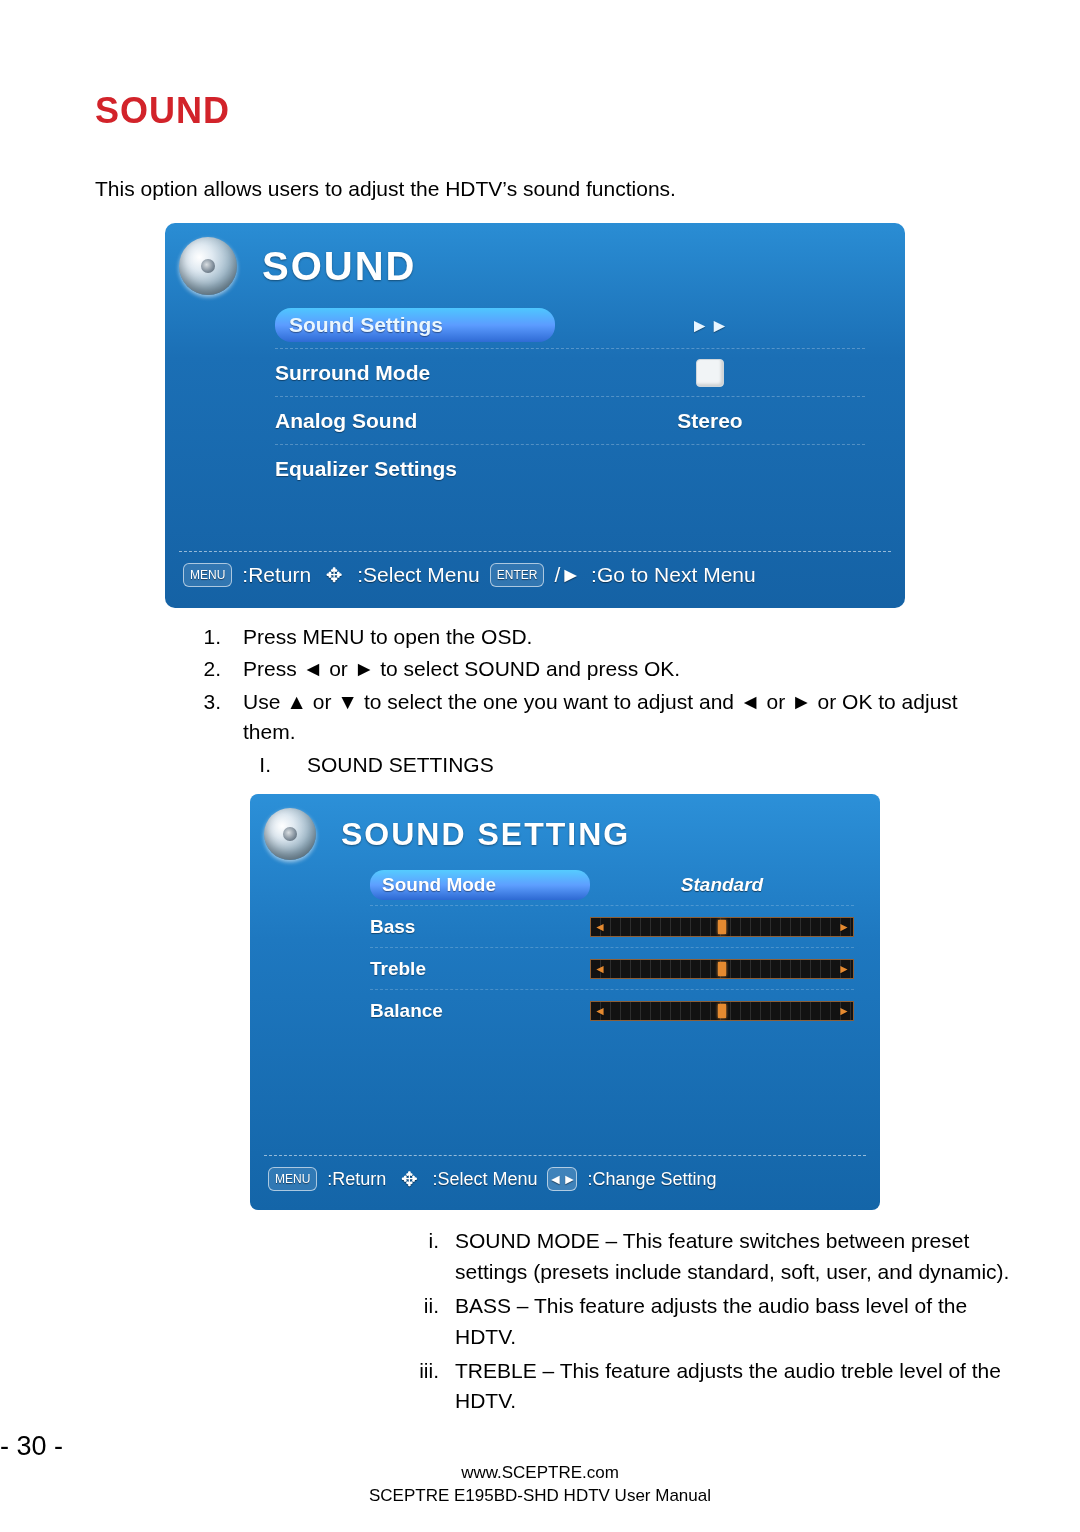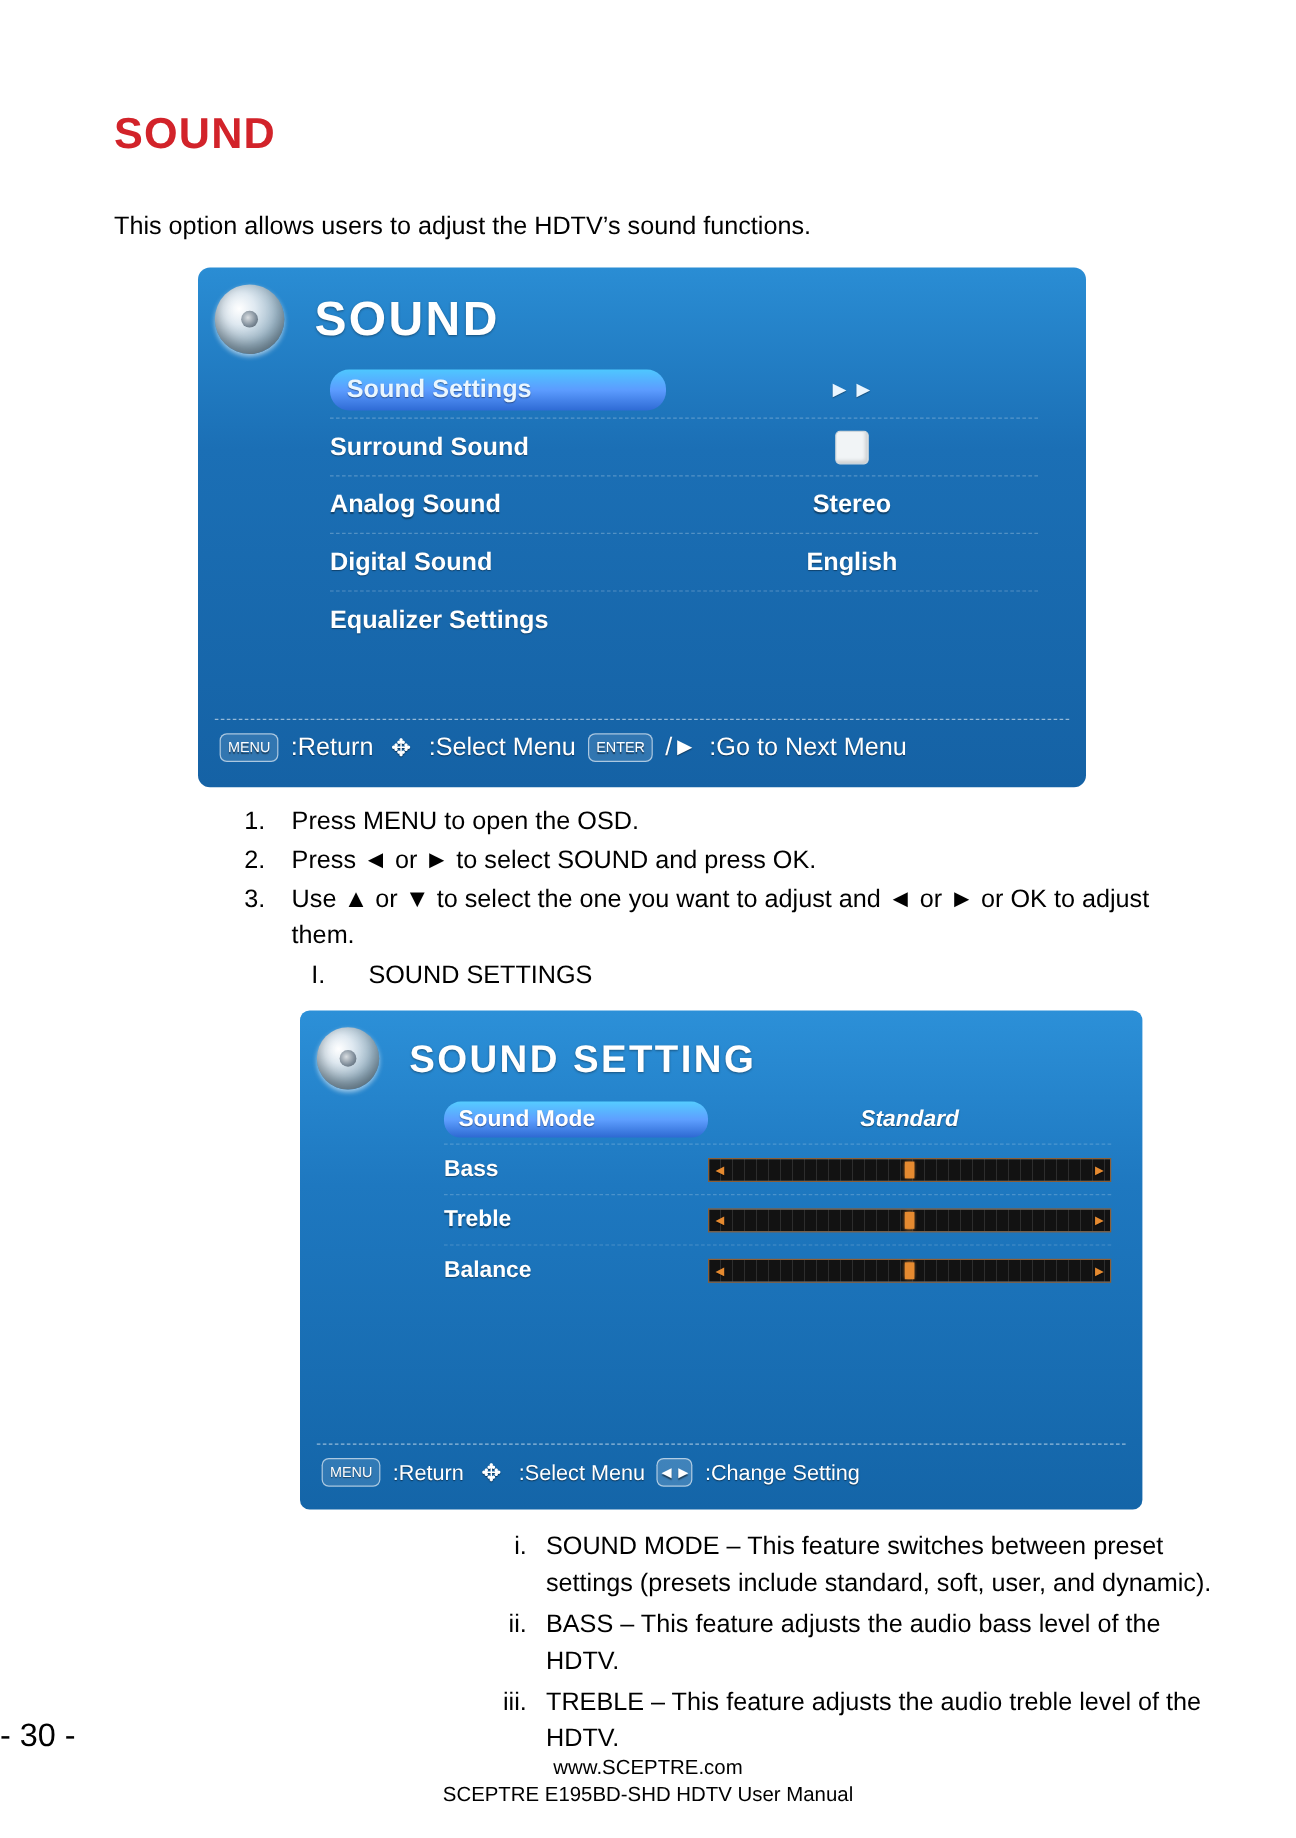--- a/index.html
+++ b/index.html
@@ -179,21 +179,21 @@
       display: grid;
       grid-template-columns: 28px 1fr;
       column-gap: 36px;
       margin-left: 50px;
       margin-top: 2px;
     }
     .numlist .sub > span:first-child { text-align: right; }
 
     
     .osd-setting {
-      width: 702px;
+      width: 630px;
       margin-left: 155px;
       margin-top: 14px;
       background: linear-gradient(180deg, #2c90d8 0%, #1e78c0 35%, #1465a8 100%);
       border-radius: 8px;
       overflow: hidden;
       padding-bottom: 10px;
     }
     .osd-setting .osd-title { font-size: 32px; }
     .osd-setting .speaker-ring { width: 52px; height: 52px; }
     .setting-body {
@@ -311,37 +311,31 @@
   </div>
   <div class="menu-body">
     <div class="menu-row selected">
       <div class="menu-label-wrap">
           <span class="menu-label">Sound Settings</span>
         </div>
       <div class="menu-value"><span class="pill-arrows">►►</span></div>
     </div>
     <div class="menu-row">
       <div class="menu-label-wrap">
-          <span class="menu-label">Surround Sound</span>
+          <span class="menu-label">Surround Mode</span>
         </div>
       <div class="menu-value">
           <div class="checkbox"></div>
         </div>
     </div>
     <div class="menu-row">
       <div class="menu-label-wrap">
           <span class="menu-label">Analog Sound</span>
         </div>
       <div class="menu-value">Stereo</div>
-    </div>
-    <div class="menu-row">
-      <div class="menu-label-wrap">
-          <span class="menu-label">Digital Sound</span>
-        </div>
-      <div class="menu-value">English</div>
     </div>
     <div class="menu-row">
       <div class="menu-label-wrap">
           <span class="menu-label">Equalizer Settings</span>
         </div>
       <div class="menu-value"></div>
     </div>
   </div>
   <div class="osd-divider"></div>
   <div class="osd-footer">

